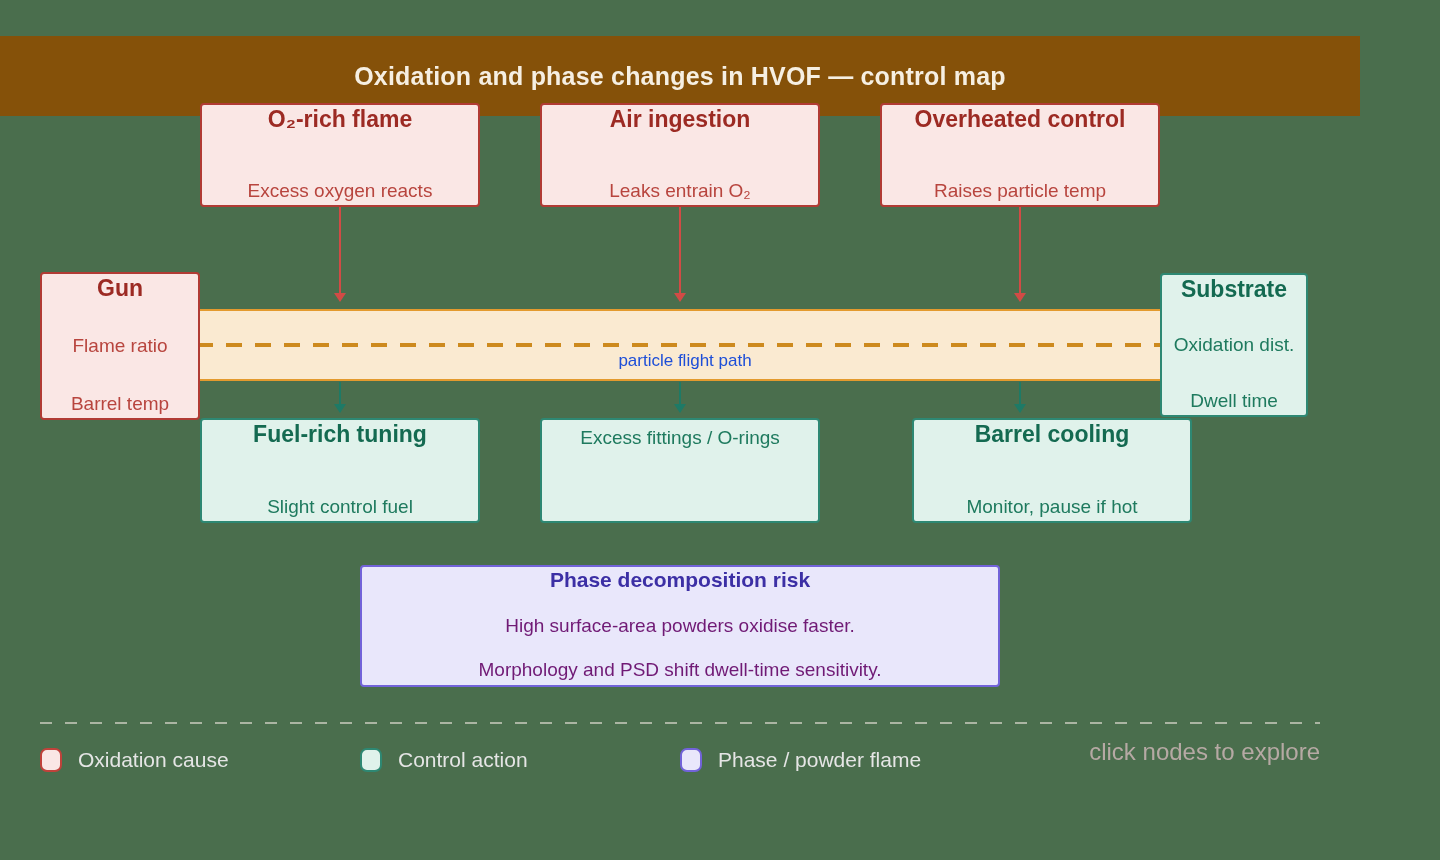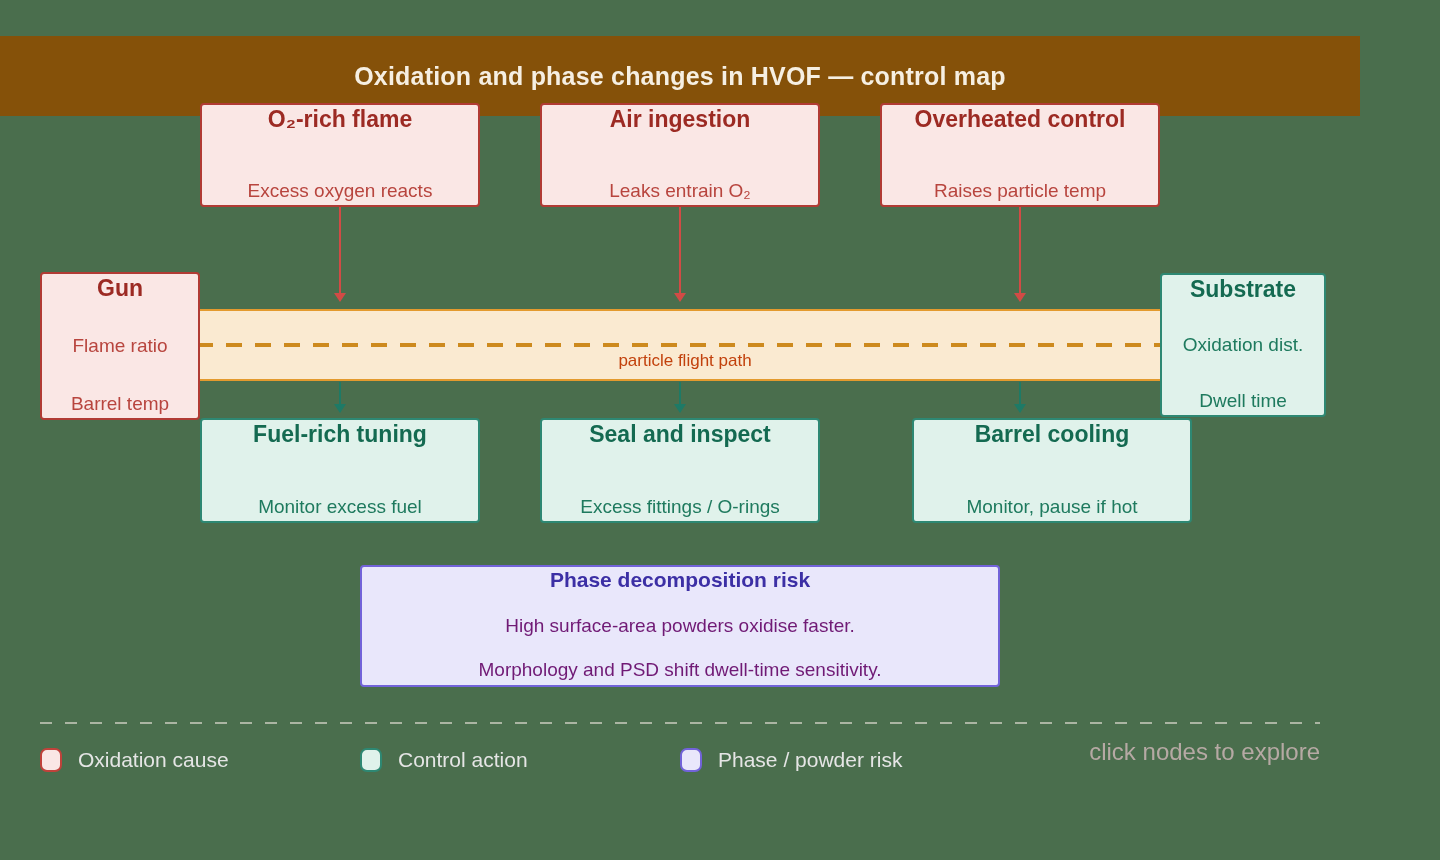--- a/index.html
+++ b/index.html
@@ -21,21 +21,21 @@
     position:absolute;left:110px;top:309px;width:1150px;height:72px;
     background:#faead1;border-top:2px solid #e39a2e;border-bottom:2px solid #e39a2e;
     box-sizing:border-box;
   }
   .band-dash{
     position:absolute;left:0;right:0;top:32px;height:4px;
     background:repeating-linear-gradient(90deg,#cd8a1e 0 16px,transparent 16px 29px);
   }
   .band-label{
     position:absolute;left:0;right:0;top:40px;text-align:center;
-    font-size:17px;color:#c2410c;
+    font-size:17px;color:#1d4ed8;
   }
   
   .node{
     position:absolute;box-sizing:border-box;border-radius:4px;
     display:flex;flex-direction:column;align-items:center;justify-content:space-between;
     text-align:center;cursor:pointer;
   }
   .node .node-title{font-weight:bold;font-size:23px;line-height:1.25;}
   .node .node-sub{font-size:19px;line-height:1.45;margin-top:4px;}
   .node .node-line{font-size:19px;line-height:1.5;}
@@ -124,32 +124,31 @@
     <div class="node-title">Overheated control</div>
     <div class="node-sub">Raises particle temp</div>
   </div>
 
   <div class="node pink" style="left:40px;top:272px;width:160px;height:148px">
     <div class="node-title">Gun</div>
     <div class="node-line">Flame ratio</div>
     <div class="node-line">Barrel temp</div>
   </div>
 
-  <div class="node mint" style="left:1160px;top:273px;width:166px;height:144px">
+  <div class="node mint" style="left:1160px;top:273px;width:148px;height:144px">
     <div class="node-title">Substrate</div>
     <div class="node-line">Oxidation dist.</div>
     <div class="node-line">Dwell time</div>
   </div>
 
   <div class="node mint" style="left:200px;top:418px;width:280px;height:105px">
     <div class="node-title">Fuel-rich tuning</div>
-    <div class="node-sub">Monitor excess fuel</div>
+    <div class="node-sub">Slight control fuel</div>
   </div>
   <div class="node mint" style="left:540px;top:418px;width:280px;height:105px">
-    <div class="node-title">Seal and inspect</div>
     <div class="node-sub">Excess fittings / O-rings</div>
   </div>
   <div class="node mint" style="left:912px;top:418px;width:280px;height:105px">
     <div class="node-title">Barrel cooling</div>
     <div class="node-sub">Monitor, pause if hot</div>
   </div>
 
   <div class="node lav" style="left:360px;top:565px;width:640px;height:122px">
     <div class="node-title">Phase decomposition risk</div>
     <div class="node-line">High surface-area powders oxidise faster.</div>
@@ -161,18 +160,18 @@
   <div class="legend-item" style="left:40px">
     <span class="swatch pink"></span>
     <span class="legend-label">Oxidation cause</span>
   </div>
   <div class="legend-item" style="left:360px">
     <span class="swatch mint"></span>
     <span class="legend-label">Control action</span>
   </div>
   <div class="legend-item" style="left:680px">
     <span class="swatch lav"></span>
-    <span class="legend-label">Phase / powder risk</span>
+    <span class="legend-label">Phase / powder flame</span>
   </div>
 
   <div class="legend-hint">click nodes to explore</div>
 
 </div>
 
 </body></html>

